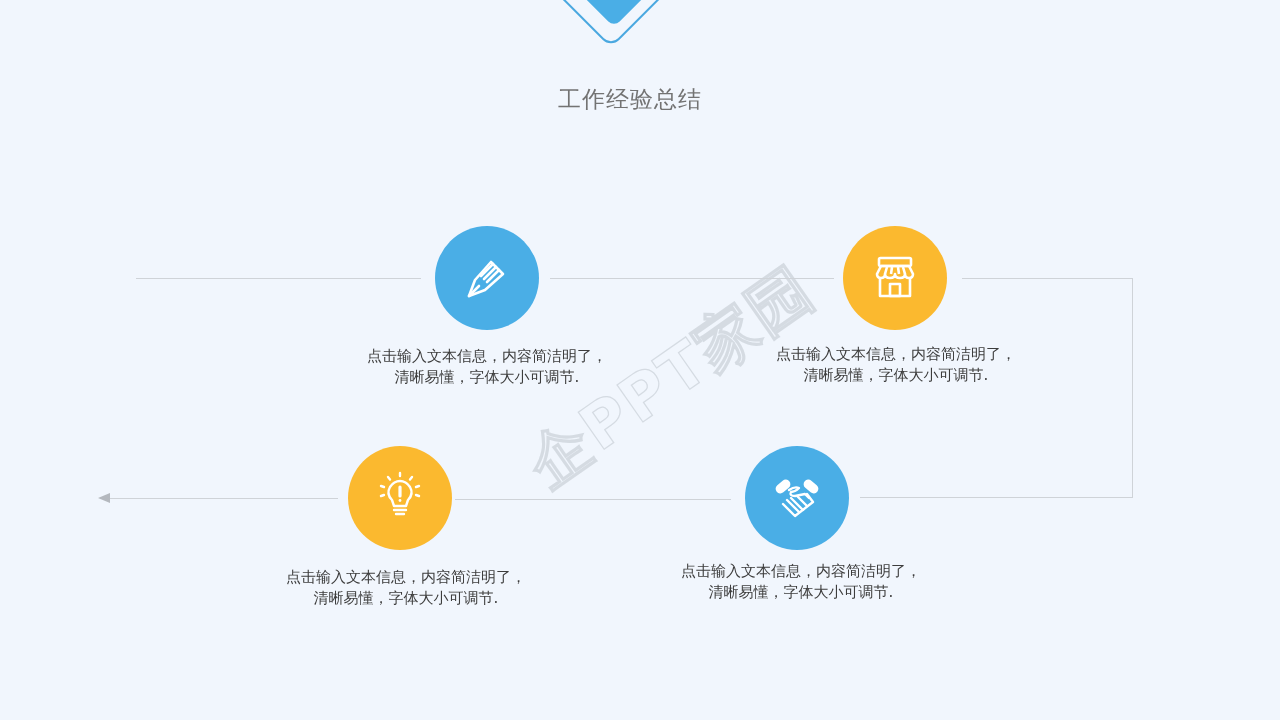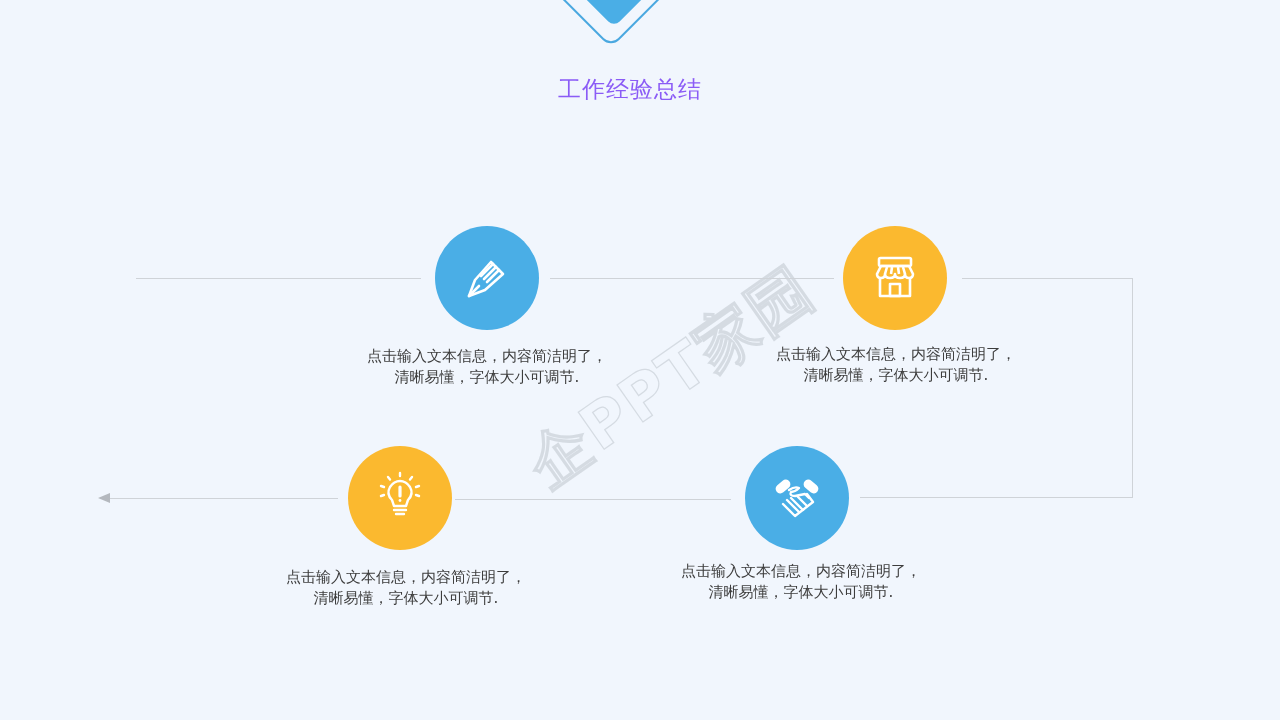--- a/index.html
+++ b/index.html
@@ -12,22 +12,22 @@
   .diamond-outline {
     position: absolute; left: 560px; top: -75px; width: 98px; height: 98px;
     transform-origin: center; transform: rotate(45deg);
     border: 2px solid #4aa8e0; border-radius: 12px; background: transparent;
   }
   .diamond-fill {
     position: absolute; left: 575px; top: -67px; width: 78px; height: 78px;
     transform: rotate(45deg); background: #4aaee6; border-radius: 8px;
   }
   .title {
-    position: absolute; left: 480px; width: 300px; top: 74px; text-align: center;
-    font-size: 23px; color: #8b5cf6; letter-spacing: 1px;
+    position: absolute; left: 480px; width: 300px; top: 84px; text-align: center;
+    font-size: 23px; color: #737373; letter-spacing: 1px;
   }
   .hline { position: absolute; height: 1px; background: #cfd3d8; }
   .vline { position: absolute; width: 1px; background: #cfd3d8; }
   .circle {
     position: absolute; width: 104px; height: 104px; border-radius: 50%;
     display: flex; align-items: center; justify-content: center;
   }
   .circle svg { width: 56px; height: 56px; }
   .desc {
     position: absolute; width: 320px; text-align: center; font-size: 15px;

